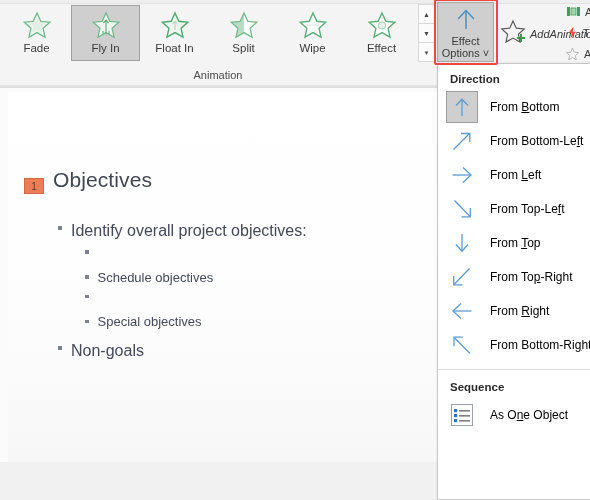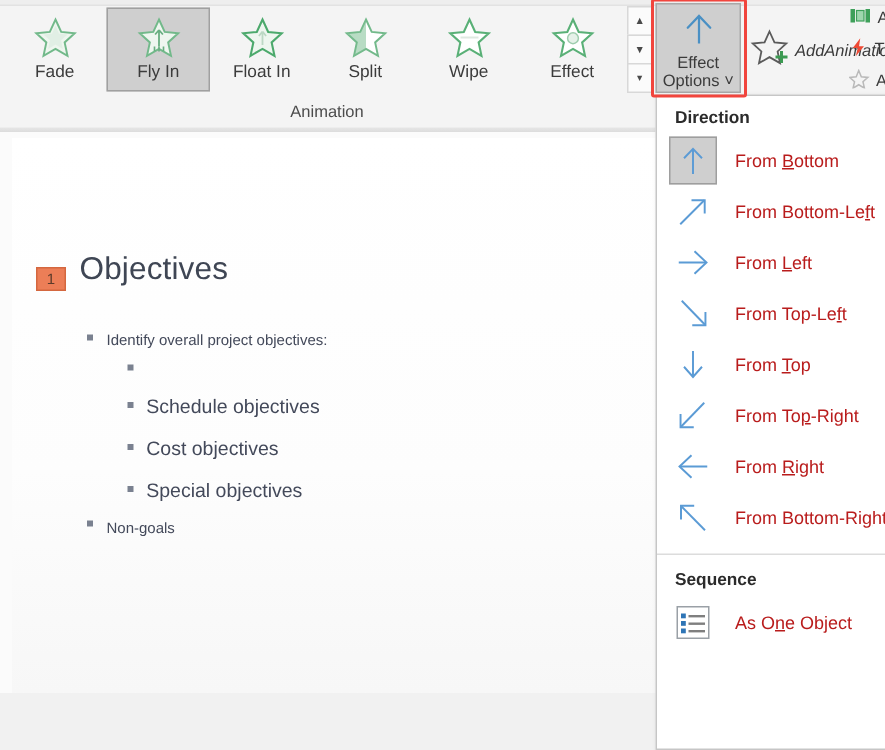--- a/index.html
+++ b/index.html
@@ -205,21 +205,21 @@
     letter-spacing: 0.1px;
   }
   #slide-body {
     position: absolute;
     left: 50px; top: 130px;
     width: 430px;
   }
   .bullet-l1 {
     display: flex;
     align-items: center;
-    font-size: 10px;
+    font-size: 16px;
     color: #43495a;
     margin-bottom: 13px;
   }
   .bullet-l2 {
     display: flex;
     align-items: baseline;
     font-size: 13px;
     color: #43495a;
     margin-left: 27px;
     margin-bottom: 13px;
@@ -280,21 +280,21 @@
     display: flex; align-items: center; justify-content: center;
     box-sizing: border-box;
     border: 1px solid transparent;
   }
   .menu-item.selected .menu-icon {
     background: #cfcfcf;
     border: 1px solid #9e9e9e;
   }
   .menu-text {
     font-size: 12px;
-    color: #b91c1c;
+    color: #000000;
     margin-left: 12px;
     white-space: nowrap;
   }
   .menu-text u { text-decoration: underline; }
   .menu-sep {
     height: 1px;
     background: #dcdcdc;
     margin: 7px 0 0 0;
   }
   #sequence-block { padding-top: 2px; }
@@ -452,21 +452,20 @@
       </div>
       <div class="bullet-l2">
         <span class="bsq small"></span>
       </div>
       <div class="bullet-l2">
         <span class="bsq small"></span>
         <span>Schedule objectives</span>
       </div>
       <div class="bullet-l2">
         <span class="bsq small"></span>
-        <span>Cost objectives</span>
       </div>
       <div class="bullet-l2">
         <span class="bsq small"></span>
         <span>Special objectives</span>
       </div>
       <div class="bullet-l1">
         <span class="bsq"></span>
         <span>Non-goals</span>
       </div>
     </div>

